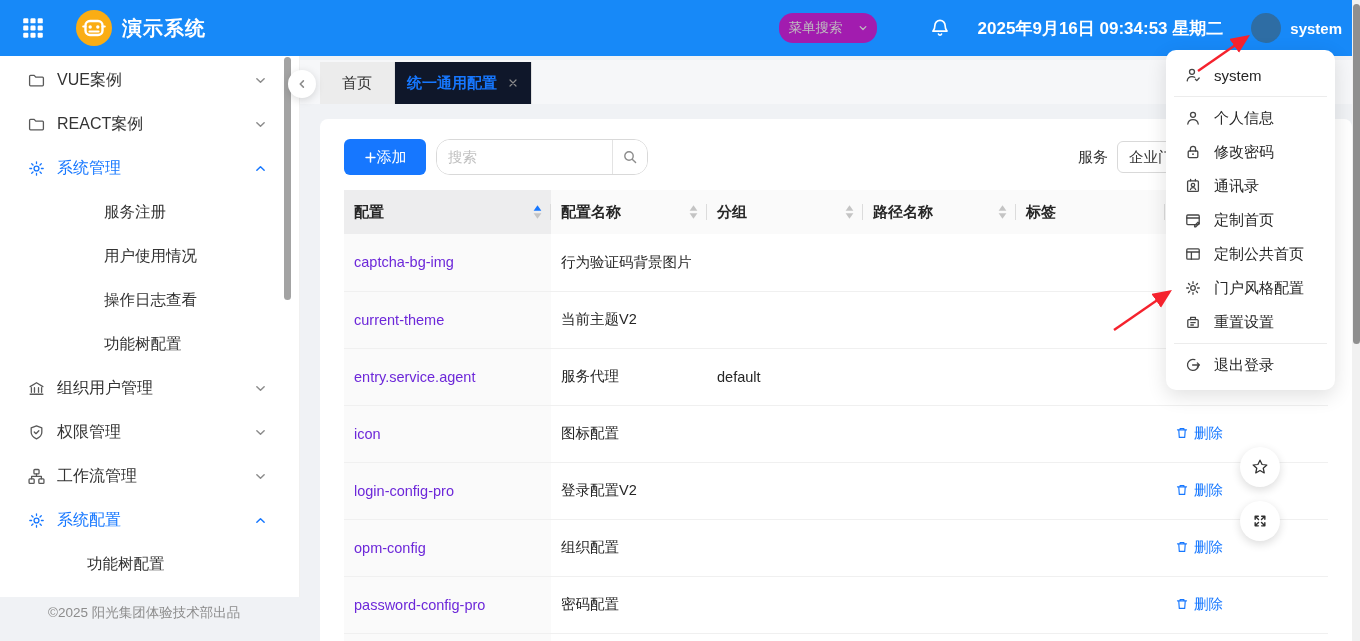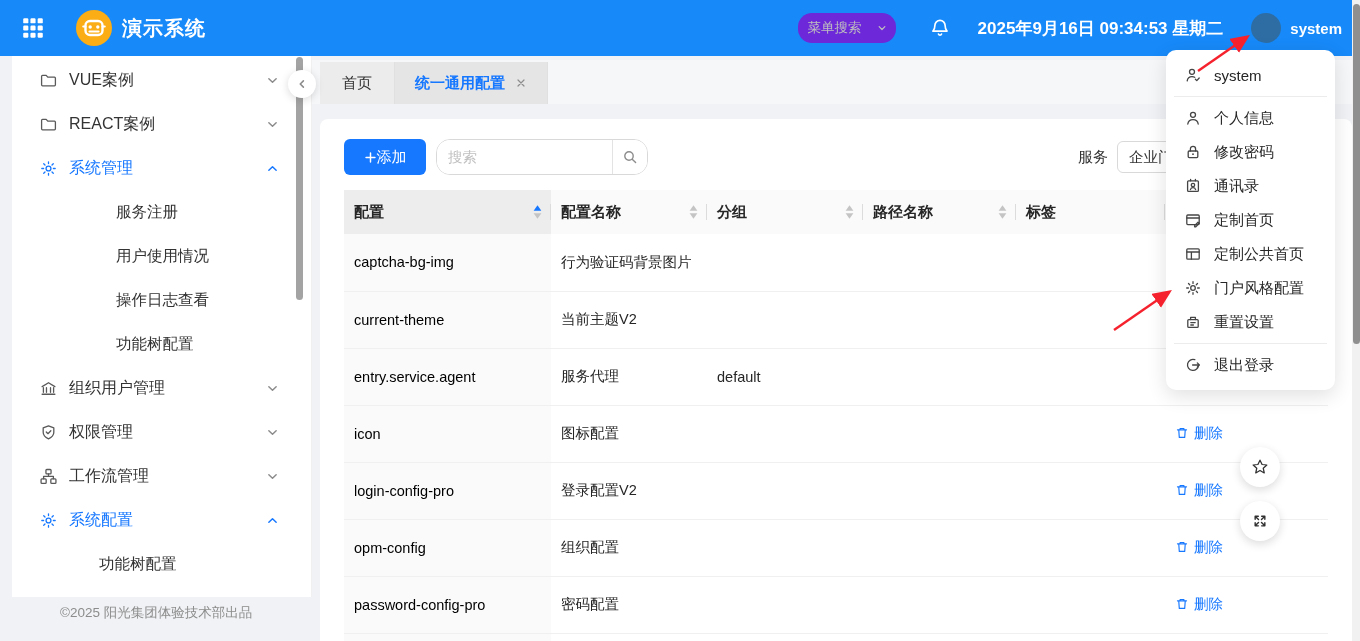--- a/index.html
+++ b/index.html
@@ -7,30 +7,30 @@
   body { font-family:"Liberation Sans","DejaVu Sans",sans-serif; background:#f0f2f5; color:#262626; }
   .screen { position:relative; width:1360px; height:641px; overflow:hidden; }
 
   
   .topbar { position:absolute; left:0; top:0; width:1360px; height:56px; background:#1789f8;
             display:flex; align-items:center; padding:0 18px; z-index:10; }
   .apps { width:22px; height:22px; margin-left:4px; cursor:pointer; display:flex; }
   .logo { width:36px; height:36px; margin-left:32px; display:flex; }
   .app-title { color:#fff; font-size:20px; font-weight:bold; margin-left:10px; letter-spacing:1px; }
   .top-spacer { flex:1; }
-  .menu-search { width:98px; height:30px; background:#6d28d9; border-radius:14px; display:flex; align-items:center;
-                 padding:0 8px 0 10px; color:#bfbfbf; font-size:13.5px; cursor:pointer; margin-right:34px; }
+  .menu-search { width:98px; height:30px; background:#a21caf; border-radius:14px; display:flex; align-items:center;
+                 padding:0 8px 0 10px; color:#bfbfbf; font-size:13.5px; cursor:pointer; margin-right:53px; }
   .menu-search span { flex:1; }
   .bell { width:20px; height:20px; display:flex; cursor:pointer; margin-right:28px; }
   .datetime { color:#fff; font-size:17px; font-weight:bold; margin-right:28px; white-space:nowrap; }
   .avatar { width:30px; height:30px; border-radius:50%; background:#2e6da4; cursor:pointer; }
   .username { color:#fff; font-size:15px; font-weight:bold; margin-left:9px; cursor:pointer; }
 
   
-  .sidebar { position:absolute; left:12px; top:56px; width:300px; height:541px; background:#fff;
+  .sidebar { position:absolute; left:0; top:56px; width:300px; height:541px; background:#fff;
              border-right:1px solid #f0f0f0; padding-top:2px; z-index:5; }
   .side-item { position:relative; height:44px; display:flex; align-items:center; cursor:pointer;
                font-size:16px; color:#333; }
   .side-item .ic { width:17px; height:17px; margin-left:28px; color:#595959; flex:none; }
   .side-item .lbl { margin-left:12px; }
   .side-item .chev { position:absolute; right:32px; width:13px; height:13px; color:#8c8c8c; }
   .side-item.active { color:#1677ff; }
   .side-item.active .ic, .side-item.active .chev { color:#1677ff; }
   .side-item.lv2 { font-size:15.5px;padding-left:42px; }
   .side-item.lv2 .lbl { margin-left:62px; }
@@ -41,21 +41,21 @@
   .collapse-btn { position:absolute; left:288px; top:70px; width:28px; height:28px; border-radius:50%;
                   background:#fff; border:none; box-shadow:0 2px 8px rgba(0,0,0,.15); z-index:30;
                   display:flex; align-items:center; justify-content:center; cursor:pointer; color:#8c8c8c; }
   .collapse-btn svg { width:14px; height:14px; }
 
   
   .main { position:absolute; left:300px; top:60px; width:1060px; height:585px; background:#f0f2f5; }
   .tabbar { height:44px; background:#f6f7f9; display:flex; align-items:flex-end; padding-left:20px; }
   .tab { height:42px; display:flex; align-items:center; padding:0 22px; background:#ececec;
          font-size:15px; color:#333; cursor:pointer; border-right:1px solid #e0e0e0; }
-  .tab.active { background:#e5e5e5; color:#1677ff; font-weight:bold; gap:10px; padding:0 20px;text-align:right; }
+  .tab.active { background:#0f172a; color:#1677ff; font-weight:bold; gap:10px; padding:0 12px;text-align:right; }
   .tab .close { width:12px; height:12px; color:#8c8c8c; cursor:pointer; display:flex; }
 
   .card { position:absolute; left:20px; top:59px; width:1032px; height:526px; background:#fff;
           border-radius:8px 8px 0 0; overflow:hidden; }
   .toolbar { position:relative; height:56px; padding:20px 24px 0; display:flex; align-items:flex-start; }
   .btn-add { height:36px; width:82px; background:#1677ff; color:#fff; border:none; border-radius:6px;
              font-size:15px; display:flex; align-items:center; justify-content:center; cursor:pointer;
              font-family:inherit; }
   .btn-add svg { width:13px; height:13px; }
   .search-box { display:flex; width:212px; height:36px; border:1px solid #d9d9d9; border-radius:14px;
@@ -75,21 +75,21 @@
   table.grid { width:984px; margin:15px 24px 0; border-collapse:collapse; table-layout:fixed; font-size:14.5px; }
   .grid th { height:44px; background:#fafafa; text-align:left; font-size:15px; font-weight:bold; color:#262626;
              padding:0 10px; position:relative; cursor:pointer; }
   .grid th.sorted { background:#ededee; }
   .grid th .sorter { position:absolute; right:8px; top:50%; transform:translateY(-50%); display:flex;
                      flex-direction:column; gap:1px; }
   .grid th .sorter svg { width:11px; height:7px; display:block; }
   .grid th.sep::after { content:""; position:absolute; right:0; top:14px; height:16px; width:1px; background:#dcdcdc; }
   .grid td { height:57px; border-bottom:1px solid #f0f0f0; padding:0 10px; color:#262626; }
   .grid td.key { background:#fafafa; }
-  .grid td.key a { color:#000000; text-decoration:none; cursor:pointer; }
+  .grid td.key a { color:#6d28d9; text-decoration:none; cursor:pointer; }
   .grid tr.partial td { border-bottom:none; }
   .del-link { display:inline-flex; align-items:center; gap:5px; color:#1677ff; font-size:14.5px; cursor:pointer; }
   .del-link svg { width:14px; height:14px; }
 
   
   .user-menu { position:absolute; left:1166px; top:50px; width:169px; background:#fff; border-radius:10px;
                box-shadow:0 6px 20px rgba(0,0,0,.12); padding:8px 0; z-index:40; }
   .um-item { height:34px; display:flex; align-items:center; padding-left:19px; gap:13px; font-size:15px;
              color:#262626; cursor:pointer; }
   .um-item .ic { width:16px; height:16px; color:#454545; flex:none; }

